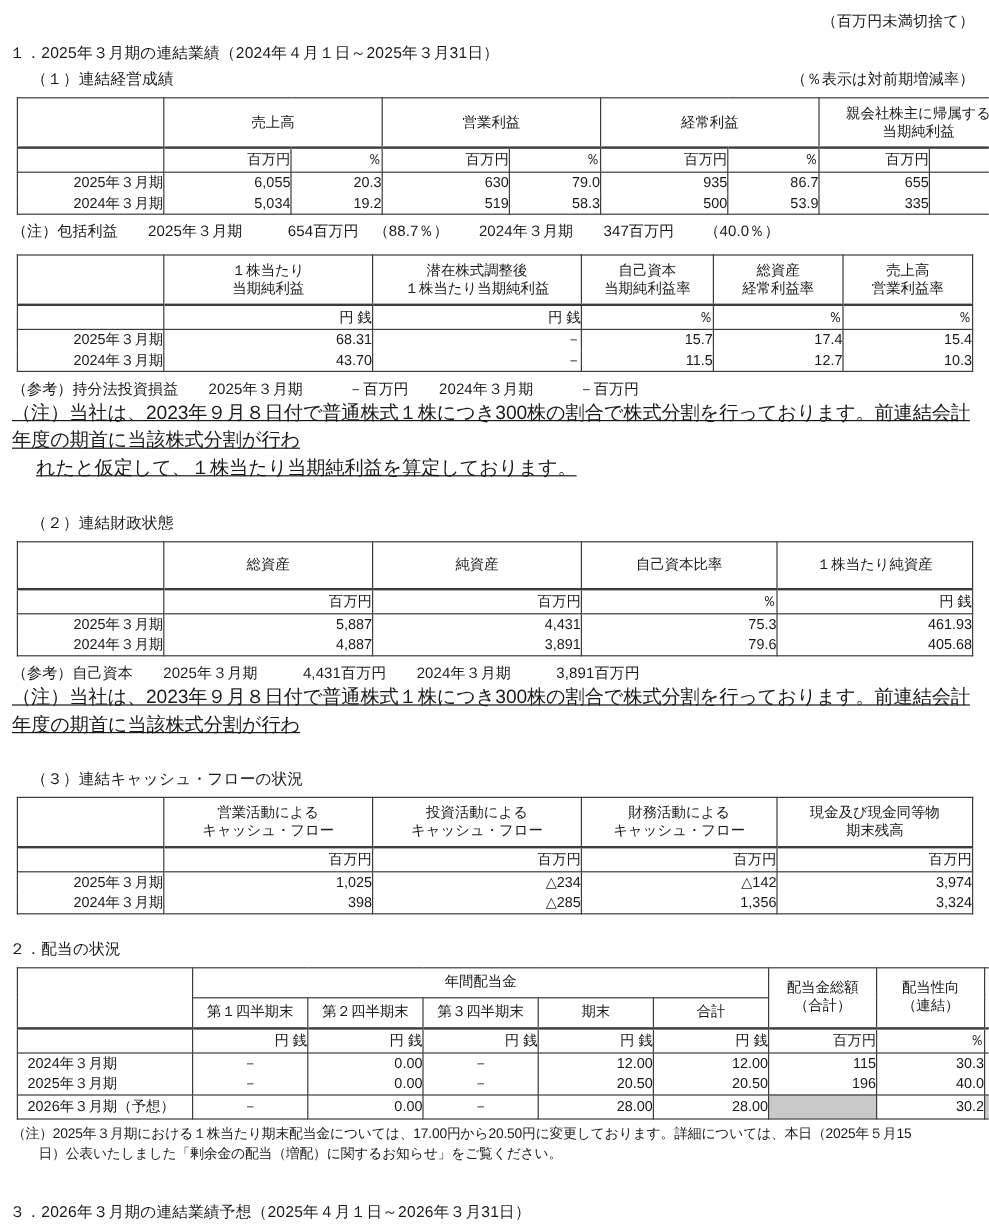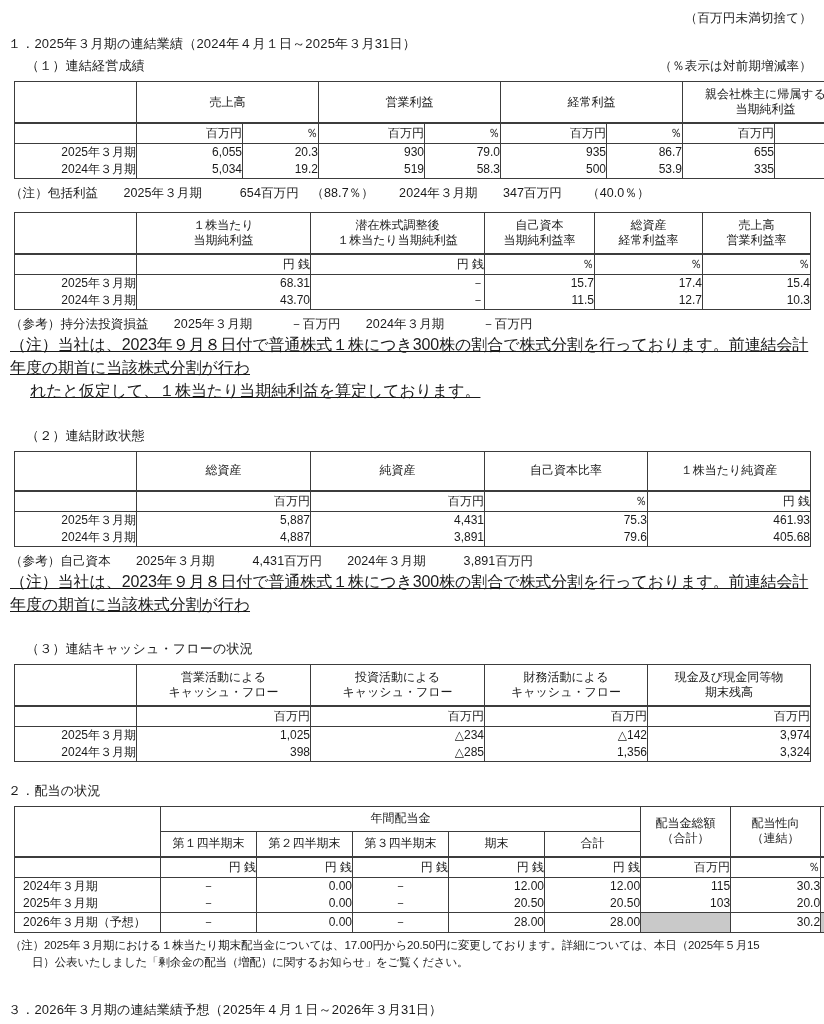--- a/index.html
+++ b/index.html
@@ -187,21 +187,21 @@
       <td class="unit thick-top">％</td>
       <td class="unit thick-top">百万円</td>
       <td class="unit thick-top">％</td>
       <td class="unit thick-top">百万円</td>
       <td class="unit thick-top">％</td>
     </tr>
     <tr>
       <td class="period no-bb no-bt">2025年３月期</td>
       <td class="num no-bb no-bt">6,055</td>
       <td class="num no-bb no-bt">20.3</td>
-      <td class="num no-bb no-bt">930</td>
+      <td class="num no-bb no-bt">630</td>
       <td class="num no-bb no-bt">79.0</td>
       <td class="num no-bb no-bt">935</td>
       <td class="num no-bb no-bt">86.7</td>
       <td class="num no-bb no-bt">655</td>
       <td class="num no-bb no-bt">95.4</td>
     </tr>
     <tr>
       <td class="period no-bt">2024年３月期</td>
       <td class="num no-bt">5,034</td>
       <td class="num no-bt">19.2</td>
@@ -430,22 +430,22 @@
       <td class="num no-bb no-bt">30.3</td>
       <td class="num no-bb no-bt">3.7</td>
     </tr>
     <tr>
       <td class="period no-bt" style="text-align:left;padding-left:8px">2025年３月期</td>
       <td class="num no-bt" style="text-align:center">－</td>
       <td class="num no-bt">0.00</td>
       <td class="num no-bt" style="text-align:center">－</td>
       <td class="num no-bt">20.50</td>
       <td class="num no-bt">20.50</td>
-      <td class="num no-bt">103</td>
-      <td class="num no-bt">20.0</td>
+      <td class="num no-bt">196</td>
+      <td class="num no-bt">40.0</td>
       <td class="num no-bt">4.7</td>
     </tr>
     <tr>
       <td class="period" style="text-align:left;padding-left:8px;height:19px">2026年３月期（予想）</td>
       <td class="num" style="text-align:center;height:19px">－</td>
       <td class="num" style="height:19px">0.00</td>
       <td class="num" style="text-align:center;height:19px">－</td>
       <td class="num" style="height:19px">28.00</td>
       <td class="num" style="height:19px">28.00</td>
       <td class="num shaded" style="height:19px"></td>

